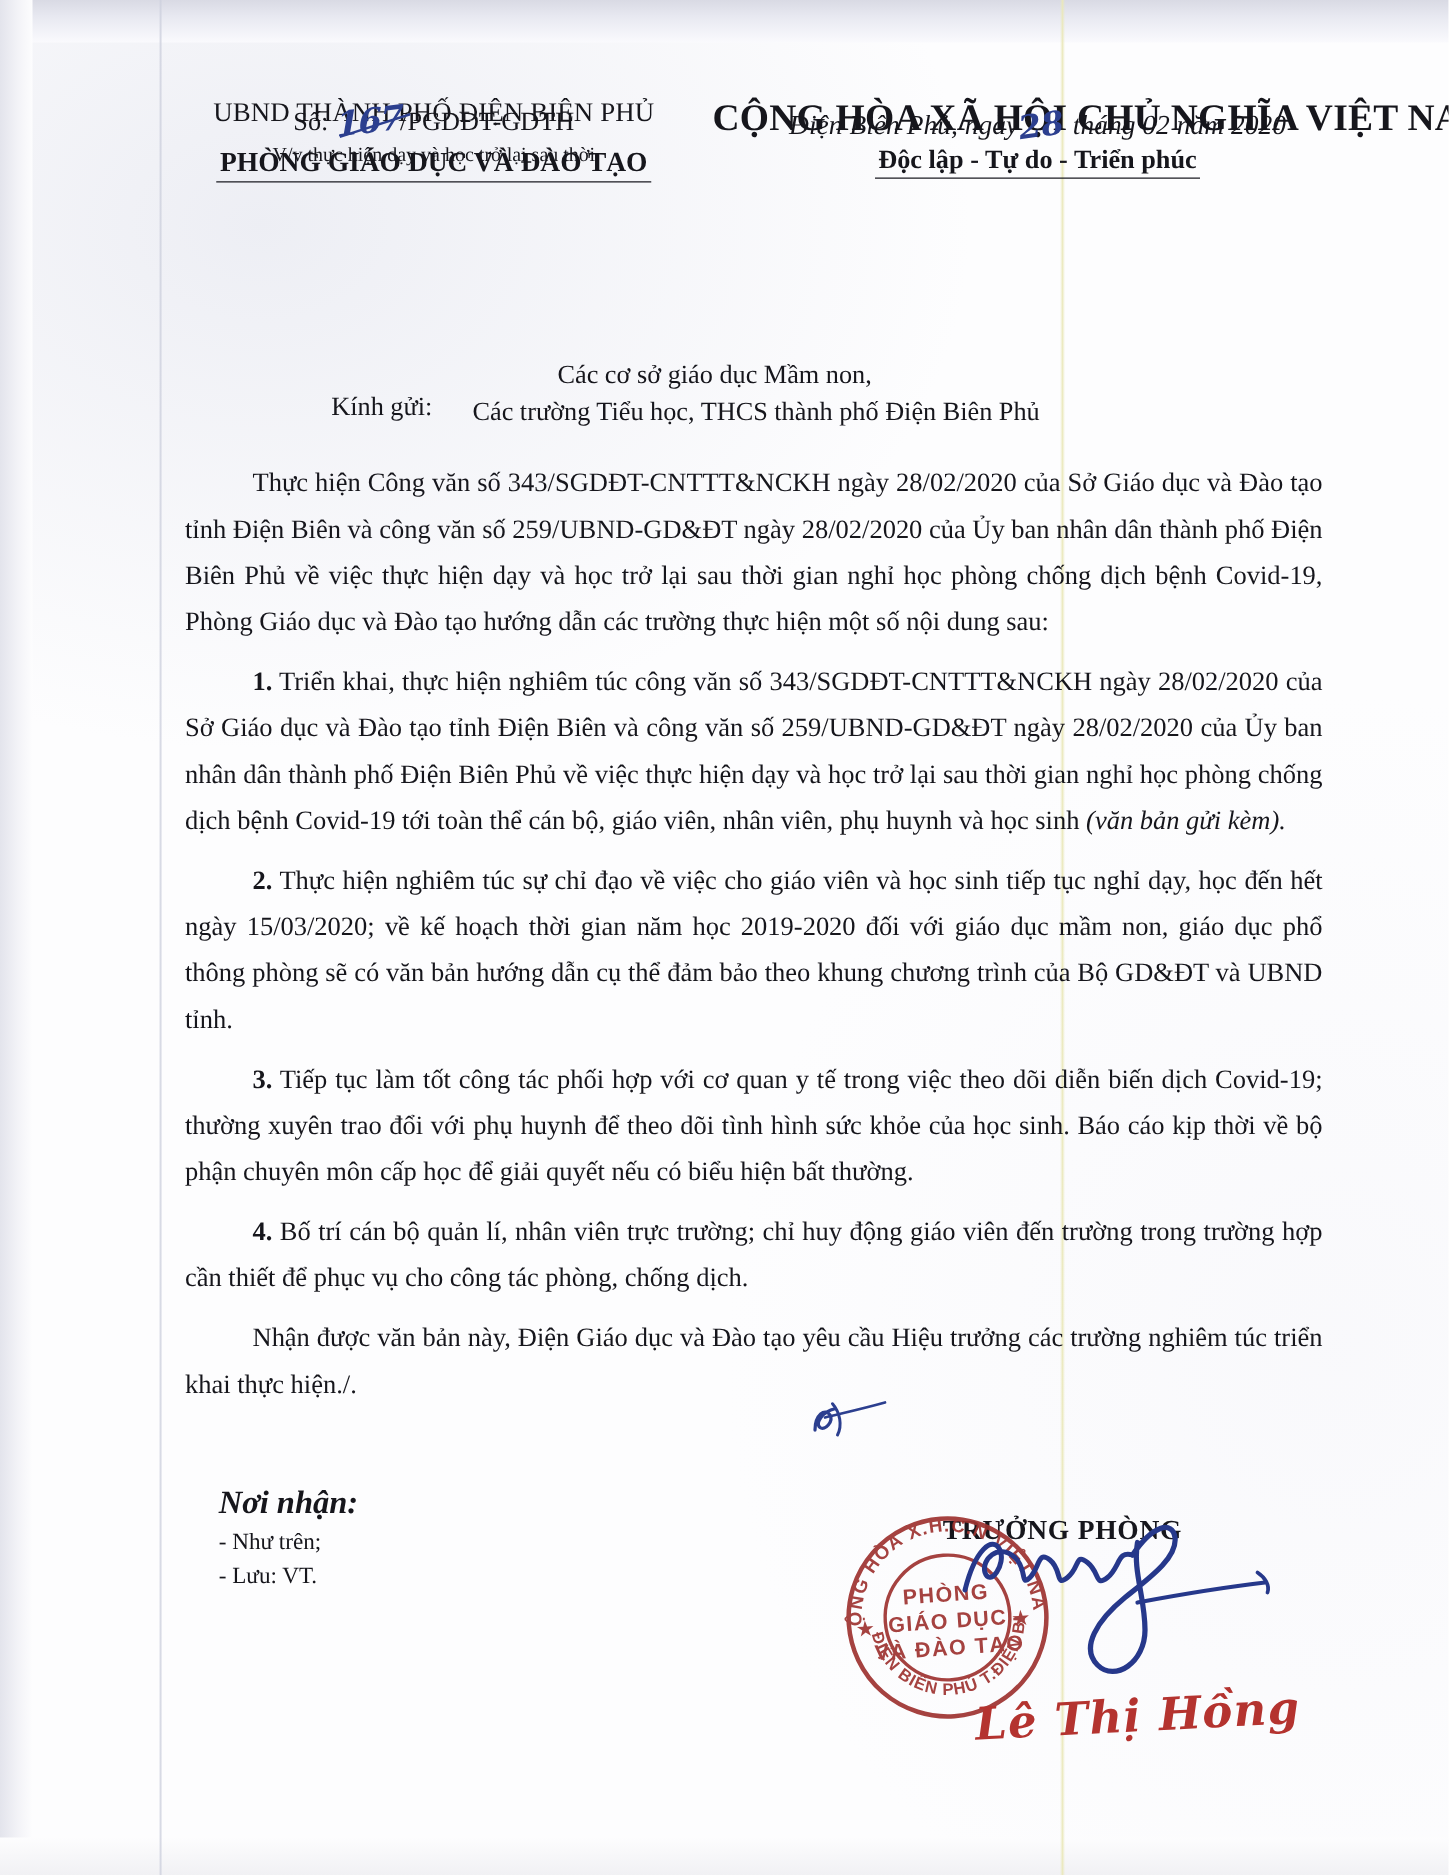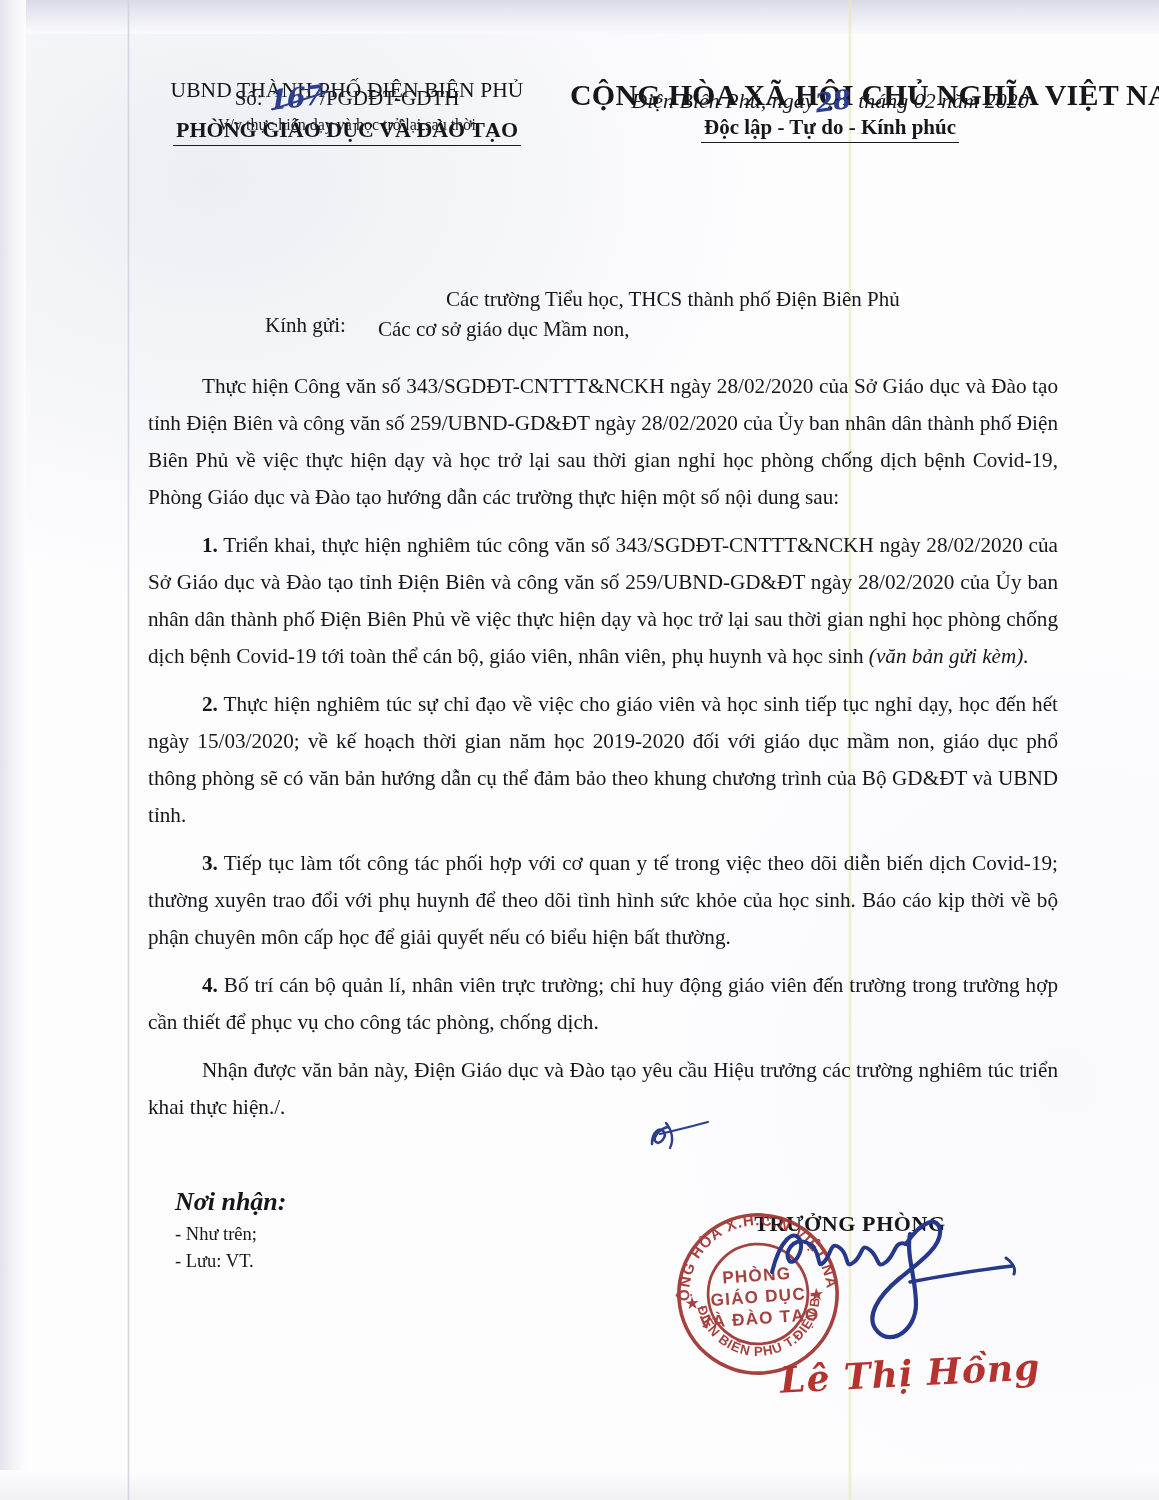--- a/index.html
+++ b/index.html
@@ -176,43 +176,43 @@
   <div class="crease crease-a"></div>
   <div class="crease crease-b"></div>
 
   <div class="header">
     <div class="hdr-left">
       <div class="org-line1">UBND THÀNH PHỐ ĐIỆN BIÊN PHỦ</div>
       <div class="org-line2">PHÒNG GIÁO DỤC VÀ ĐÀO TẠO</div>
     </div>
     <div class="hdr-right">
       <div class="nation-line1">CỘNG  HÒA XÃ HỘI CHỦ NGHĨA VIỆT NAM</div>
-      <div class="nation-line2">Độc lập - Tự do - Kính phúc</div>
+      <div class="nation-line2">Độc lập - Tự do - Triển phúc</div>
     </div>
   </div>
 
   <div class="docnum-wrap">
     <div class="docnum">
       <span>Số:</span><span class="hand-num">167</span><span>/PGDĐT-GDTH</span>
     </div>
     <div class="subject">
       <div>V/v thực hiện dạy và học trở lại sau thời</div>
     </div>
   </div>
 
   <div class="date-line">
     <span>Điện Biên Phủ, ngày</span><span class="hand-day">28</span>
     <span>tháng 02 năm 2020</span>
   </div>
 
   <div class="recipients">
     <div class="kinhgui">Kính gửi:</div>
     <div class="rcp-list">
+      <div>Các cơ sở giáo dục Mầm non,</div>
       <div>Các trường Tiểu học, THCS thành phố Điện Biên Phủ</div>
-      <div>Các cơ sở giáo dục Mầm non,</div>
     </div>
   </div>
 
   <div class="body">
     <p class="para">Thực hiện Công văn số 343/SGDĐT-CNTTT&amp;NCKH ngày 28/02/2020 của Sở Giáo dục và Đào tạo tỉnh Điện Biên và công văn số 259/UBND-GD&amp;ĐT ngày 28/02/2020 của Ủy ban nhân dân thành phố Điện Biên Phủ về việc thực hiện dạy và học trở lại sau thời gian nghỉ học phòng chống dịch bệnh Covid-19, Phòng Giáo dục và Đào tạo hướng dẫn các trường thực hiện một số nội dung sau:</p>
 
     <p class="para">
       <b>1.</b><span> Triển khai, thực hiện nghiêm túc công văn số 343/SGDĐT-CNTTT&amp;NCKH ngày 28/02/2020 của Sở Giáo dục và Đào tạo tỉnh Điện Biên và công văn số 259/UBND-GD&amp;ĐT ngày 28/02/2020 của Ủy ban nhân dân thành phố Điện Biên Phủ về việc thực hiện dạy và học trở lại sau thời gian nghỉ học phòng chống dịch bệnh Covid-19 tới toàn thể cán bộ, giáo viên, nhân viên, phụ huynh và học sinh </span><i>(văn bản gửi kèm).</i>
     </p>
 

